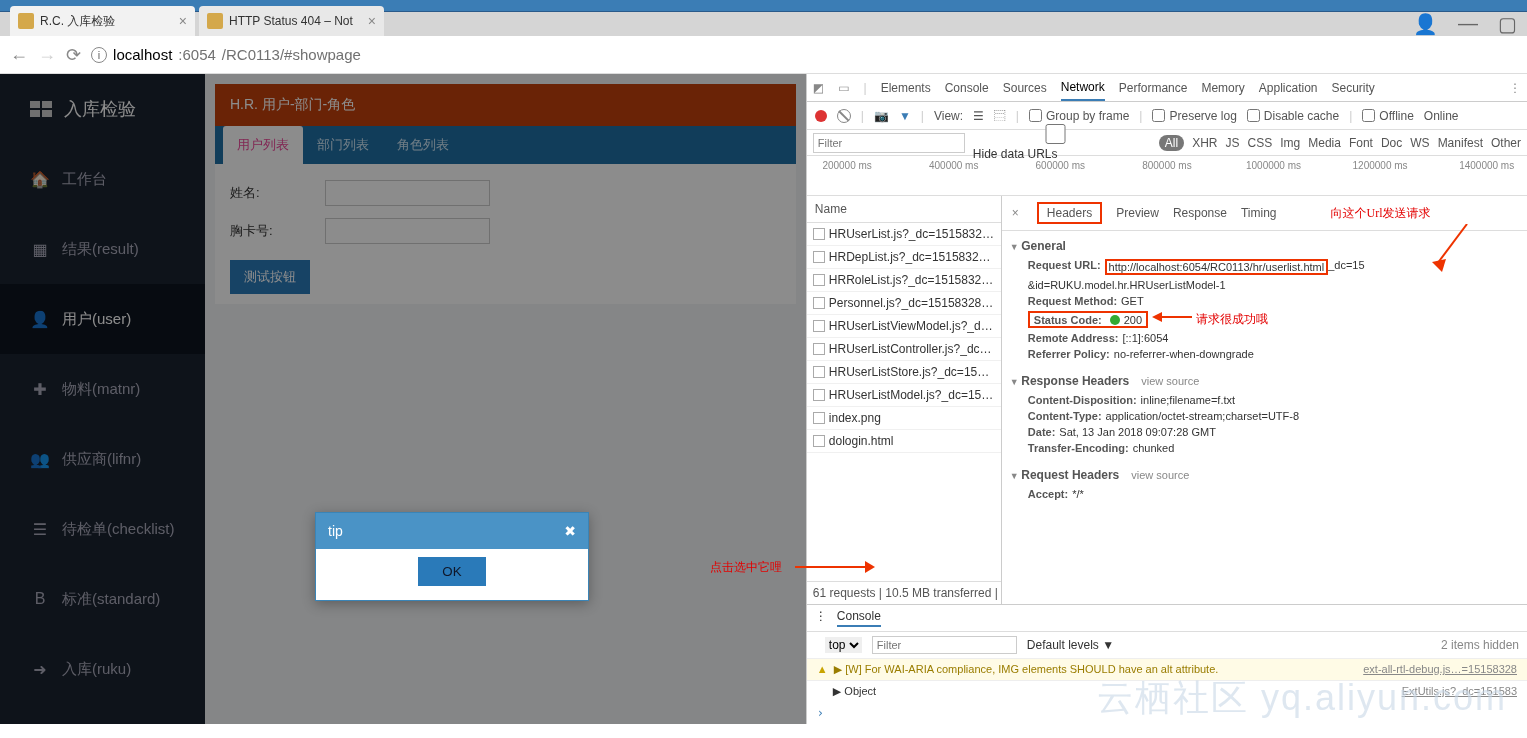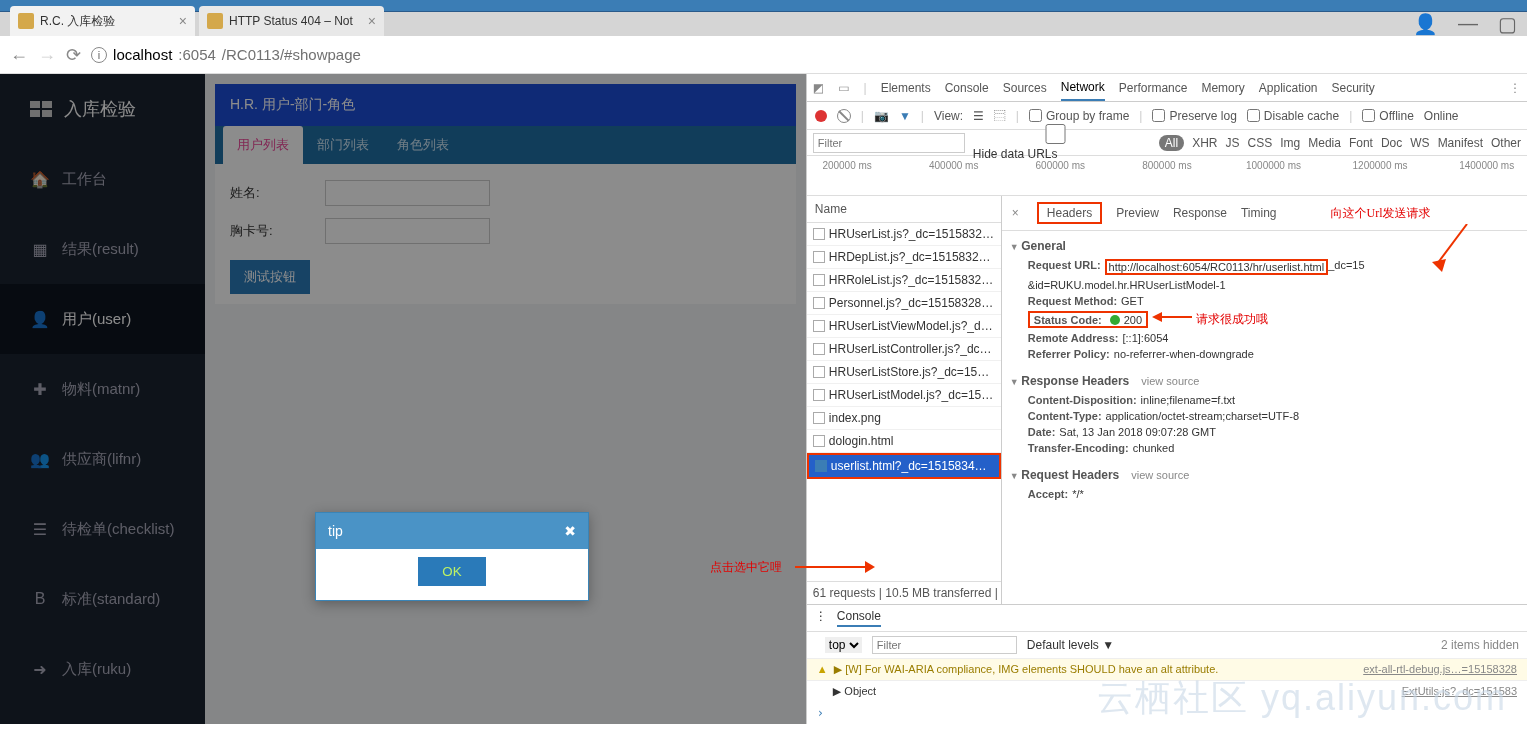--- a/index.html
+++ b/index.html
@@ -34,36 +34,36 @@
 
 .sidebar { position: absolute; left: 0; top: 0; width: 205px; height: 100%; background: #1b2430; color: #ccc; }
 .side-title { height: 70px; display: flex; align-items: center; padding-left: 30px; font-size: 18px; color: #fff; gap: 12px; }
 .side-title .grid-icon { display: inline-block; width: 22px; height: 16px; background: linear-gradient(#ccc,#ccc) 0 0/10px 7px no-repeat, linear-gradient(#ccc,#ccc) 12px 0/10px 7px no-repeat, linear-gradient(#ccc,#ccc) 0 9px/10px 7px no-repeat, linear-gradient(#ccc,#ccc) 12px 9px/10px 7px no-repeat; }
 .side-item { height: 70px; display: flex; align-items: center; padding-left: 30px; font-size: 15px; gap: 12px; color: #aab; }
 .side-item.active { background: #0e1520; color: #fff; }
 .side-item .sicon { width: 20px; text-align: center; font-size: 16px; }
 
 
 .content { position: absolute; left: 205px; top: 0; right: 0; background: #f3f4f6; height: 100%; padding: 10px; }
-.panel-head { background: #1d4ed8; color: #fff; padding: 12px 15px; font-size: 14px; }
+.panel-head { background: #c2410c; color: #fff; padding: 12px 15px; font-size: 14px; }
 .tabs-bar { background: #1f6fa5; display: flex; padding: 0 8px; }
 .tab-pill { padding: 10px 14px; font-size: 13px; color: #cce4f3; cursor: pointer; }
 .tab-pill.active { background: #fff; color: #ec4899; border-top-left-radius: 3px; border-top-right-radius: 3px; text-align: right; }
 .form-area { background: #fff; padding: 10px 0; }
 .frow { display: flex; align-items: center; padding: 6px 0; font-size: 13px; color: #333; }
 .frow label { width: 110px; text-align: left; padding-left: 15px; }
 .frow input { width: 165px; height: 26px; border: 1px solid #ccc; padding: 0 6px; }
 .test-btn { margin: 10px 0 0 15px; background: #2a7ab9; color: #fff; border: none; padding: 8px 14px; font-size: 13px; cursor: pointer; }
 
 
 .modal { position: absolute; left: 315px; top: 438px; width: 274px; z-index: 10; border: 1px solid #3a84b6; box-shadow: 0 3px 12px rgba(0,0,0,0.3); }
 .modal-head { background: #4a93c6; color: #fff; padding: 10px 12px; font-size: 14px; display: flex; justify-content: space-between; }
 .modal-body { background: #fff; padding: 18px 12px; font-size: 13px; color: #333; }
 .modal-foot { background: #fff; text-align: center; padding: 8px 0 14px; }
-.modal-foot button { background: #2a7ab9; color: #bef264; border: none; padding: 7px 24px; cursor: pointer; }
+.modal-foot button { background: #2a7ab9; color: #0f172a; border: none; padding: 7px 24px; cursor: pointer; }
 
 
 .anno { position: absolute; color: #e30000; font-size: 12px; z-index: 20; font-family: "SimSun", serif; }
 .arrow-red { position: absolute; z-index: 20; }
 .arrow-red svg { display: block; }
 
 
 .devtools { flex: 1; background: #fff; border-left: 1px solid #ccc; display: flex; flex-direction: column; font-size: 12px; color: #333; }
 .dt-tabs { height: 28px; border-bottom: 1px solid #ccc; display: flex; align-items: center; padding: 0 6px; gap: 14px; }
 .dt-tabs .dt-icon { color: #888; }
@@ -321,21 +321,20 @@
           <div class="req-item">HRUserList.js?_dc=1515832889</div>
           <div class="req-item">HRDepList.js?_dc=1515832889</div>
           <div class="req-item">HRRoleList.js?_dc=1515832889</div>
           <div class="req-item">Personnel.js?_dc=15158328891</div>
           <div class="req-item">HRUserListViewModel.js?_dc=1</div>
           <div class="req-item">HRUserListController.js?_dc=15</div>
           <div class="req-item">HRUserListStore.js?_dc=151583</div>
           <div class="req-item">HRUserListModel.js?_dc=15158</div>
           <div class="req-item">index.png</div>
           <div class="req-item">dologin.html</div>
-          <div class="req-item sel">userlist.html?_dc=15158344486</div>
         </div>
         <div class="dt-status">61 requests | 10.5 MB transferred | …</div>
       </div>
 
       <div class="dt-detail">
         <div class="dt-dtabs">
           <span class="dclose">×</span>
           <span class="dt-dtab active">Headers</span>
           <span class="dt-dtab">Preview</span>
           <span class="dt-dtab">Response</span>

